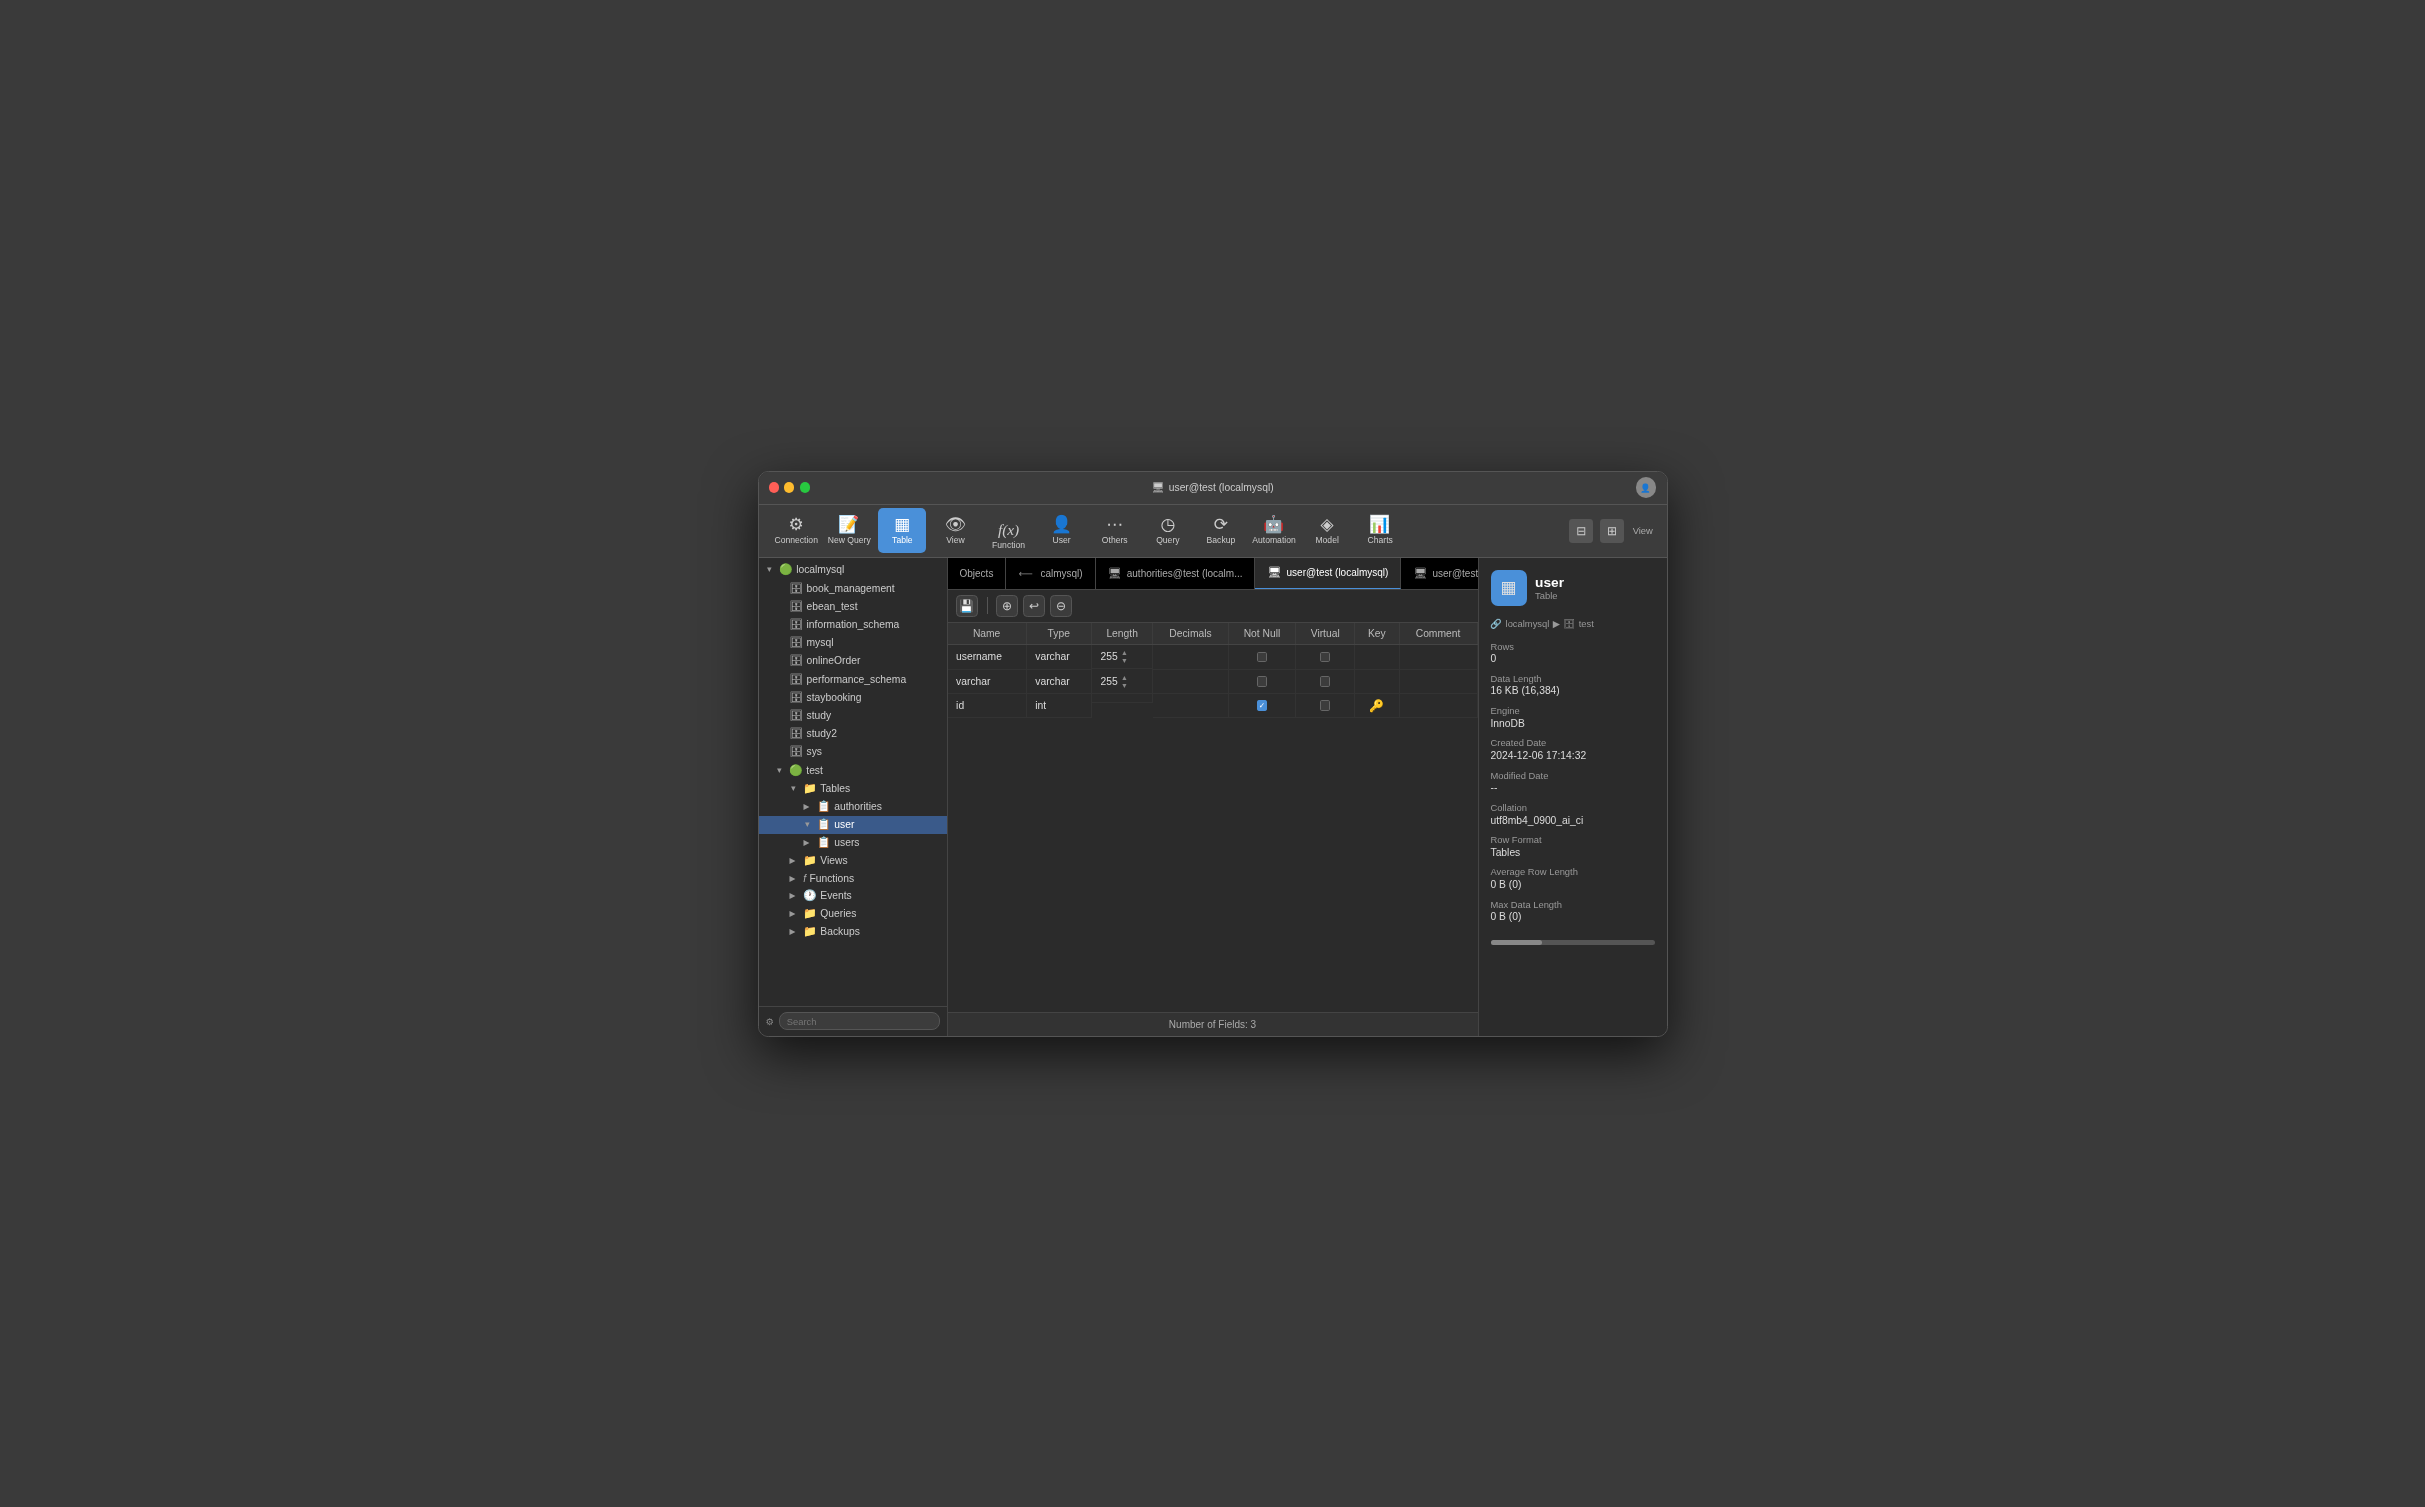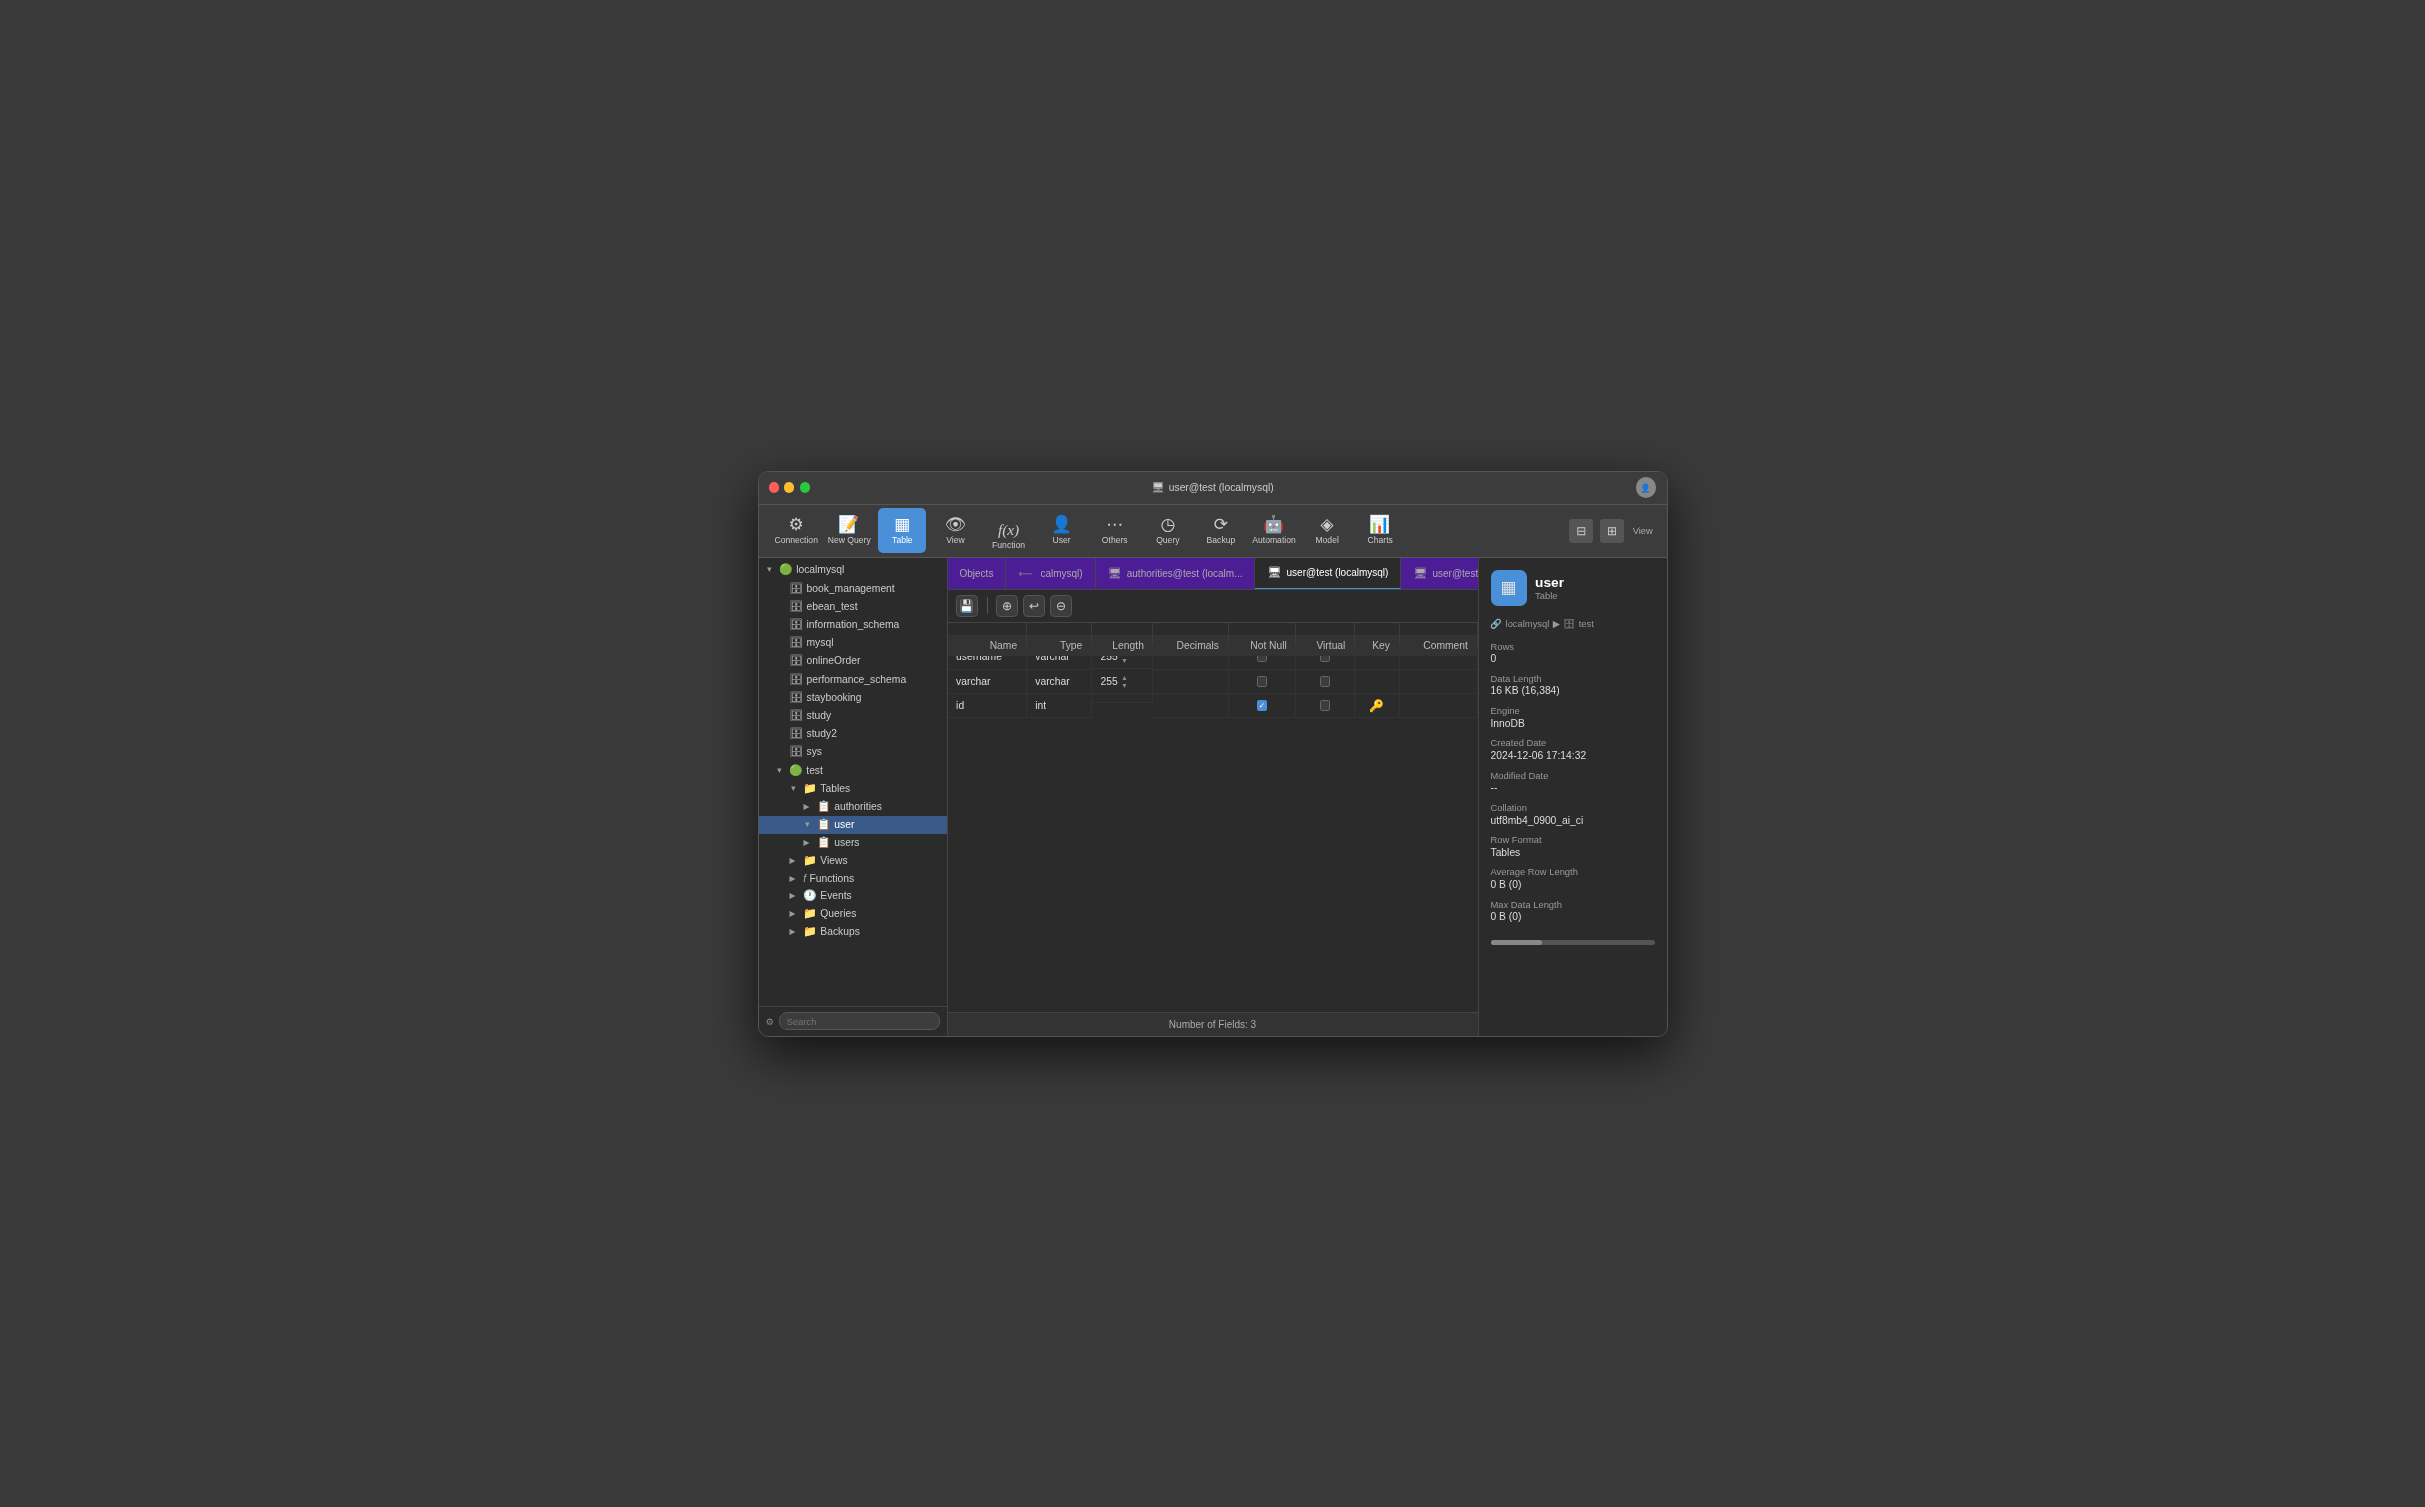--- a/index.html
+++ b/index.html
@@ -188,21 +188,21 @@
     
     .content {
       flex: 1;
       display: flex;
       flex-direction: column;
       overflow: hidden;
     }
     
     .tabs {
       display: flex;
-      background: #4c1d95;
+      background: #000000;
       border-bottom: 0.9px solid #444;
       flex-shrink: 0;
       align-items: stretch;
     }
     .tab {
       display: flex;
       align-items: center;
       padding: 0 12px;
       height: 31px;
       cursor: pointer;
@@ -270,26 +270,26 @@
     table {
       width: 100%;
       border-collapse: collapse;
       font-size: 10.3px;
     }
     thead th {
       background: #333;
       color: #bbb;
       font-weight: 500;
       padding: 5.1px 8.6px;
-      text-align: right;
+      text-align: center;
       border-bottom: 0.9px solid #444;
       border-right: 0.9px solid #3c3c3c;
       white-space: nowrap;
       position: sticky;
-      top: 12px;
+      top: 0;
     }
     tbody td {
       padding: 4.3px 8.6px;
       border-bottom: 0.9px solid #333;
       border-right: 0.9px solid #333;
       color: #ddd;
     }
     .checkbox-cell {
       display: flex;
       align-items: center;

